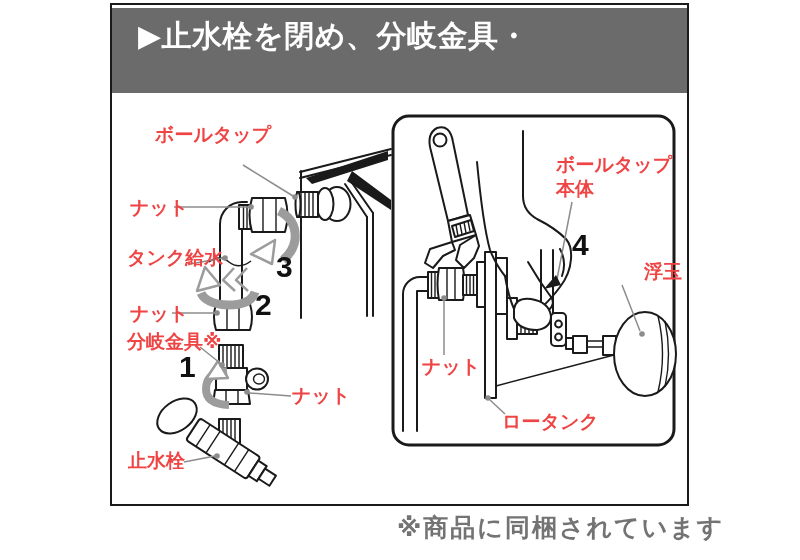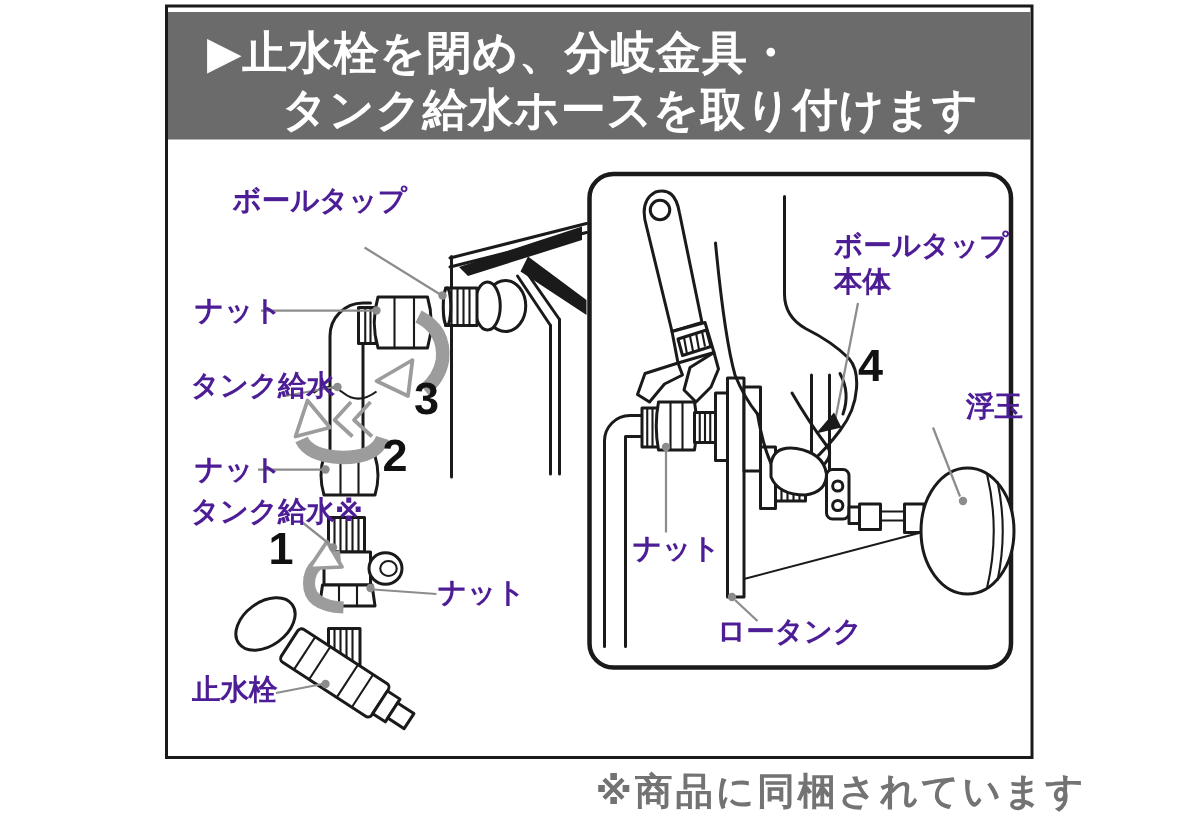--- a/index.html
+++ b/index.html
@@ -7,21 +7,21 @@
          font-family:"Liberation Sans","DejaVu Sans",sans-serif;color:#111;}
   #frame{position:absolute;left:110px;top:3px;width:579px;height:503px;
          border:2px solid #1a1a1a;box-sizing:border-box;background:#fff;}
   #banner{position:absolute;left:112px;top:8px;width:575px;height:85px;
           background:#6b6b6b;box-sizing:border-box;padding:9px 0 0 26px;}
   .banner-line{color:#fff;font-size:30px;font-weight:700;line-height:38px;
                letter-spacing:0.5px;white-space:nowrap;}
   .banner-line.second{text-indent:50px;}
   svg#art{position:absolute;left:0;top:0;}
   .lbl{position:absolute;font-size:19px;font-weight:600;line-height:24px;
-       white-space:nowrap;color:#4c1d95;}
+       white-space:nowrap;color:#ef4444;}
   .stepnum{position:absolute;font-size:30px;font-weight:700;color:#111;line-height:30px;}
   #footer-note{position:absolute;left:397px;top:511px;font-size:25px;font-weight:600;
                letter-spacing:2px;color:#737373;white-space:nowrap;}
   .ln{stroke:#1a1a1a;stroke-width:2;fill:none;stroke-linecap:round;stroke-linejoin:round;}
   .fw{stroke:#1a1a1a;stroke-width:2;fill:#fff;stroke-linejoin:round;}
   .thin{stroke:#1a1a1a;stroke-width:1.4;fill:none;}
   .leader{stroke:#8c8c8c;stroke-width:1.5;fill:none;}
   .ldot{fill:#8c8c8c;}
   .garrow{stroke:#9c9c9c;stroke-width:9;fill:none;}
   .garrow2{stroke:#9c9c9c;stroke-width:8;fill:none;}
@@ -30,21 +30,20 @@
 </style>
 </head>
 <body>
 
 <div id="stage">
 
   <div id="frame"></div>
 
   <div id="banner">
     <div class="banner-line">▶止水栓を閉め、分岐金具・</div>
-    <div class="banner-line second">タンク給水ホースを取り付けます</div>
   </div>
 
   <svg id="art" width="800" height="560" viewBox="0 0 800 560">
 
     <g>
       <path class="ln" d="M301,171 L301,318"></path>
       <path class="ln" d="M300,172 L391,149"></path>
       <path class="ln" d="M300,178 L391,155"></path>
       <polygon points="306,178 388,151 388,160 312,184" fill="#1a1a1a"></polygon>
       <polygon points="352,171 391,200 391,210 347,181" fill="#1a1a1a"></polygon>
@@ -208,36 +207,36 @@
   <div class="lbl" style="left:127px;top:246px;">
     <div>タンク給水</div>
   </div>
 
   <div class="stepnum" style="left:276px;top:252px;">3</div>
 
   <div class="stepnum" style="left:255px;top:290px;">2</div>
 
   <div class="lbl" style="left:130px;top:302px;">ナット</div>
 
-  <div class="lbl" style="left:127px;top:330px;">タンク給水※</div>
+  <div class="lbl" style="left:127px;top:330px;">分岐金具※</div>
 
   <div class="stepnum" style="left:179px;top:352px;">1</div>
 
   <div class="lbl" style="left:292px;top:384px;">ナット</div>
 
   <div class="lbl" style="left:128px;top:449px;">止水栓</div>
 
   <div class="lbl" style="left:556px;top:153px;">
     <div>ボールタップ</div>
     <div>本体</div>
   </div>
 
   <div class="stepnum" style="left:572px;top:230px;">4</div>
 
   <div class="lbl" style="left:600px;top:260px;margin-left:44px;">浮玉</div>
 
   <div class="lbl" style="left:422px;top:355px;">ナット</div>
 
-  <div class="lbl" style="left:478px;top:410px;text-align:center;">ロータンク</div>
+  <div class="lbl" style="left:502px;top:410px;text-align:center;">ロータンク</div>
 
   <div id="footer-note">※商品に同梱されています</div>
 
 </div>
 
 </body></html>

